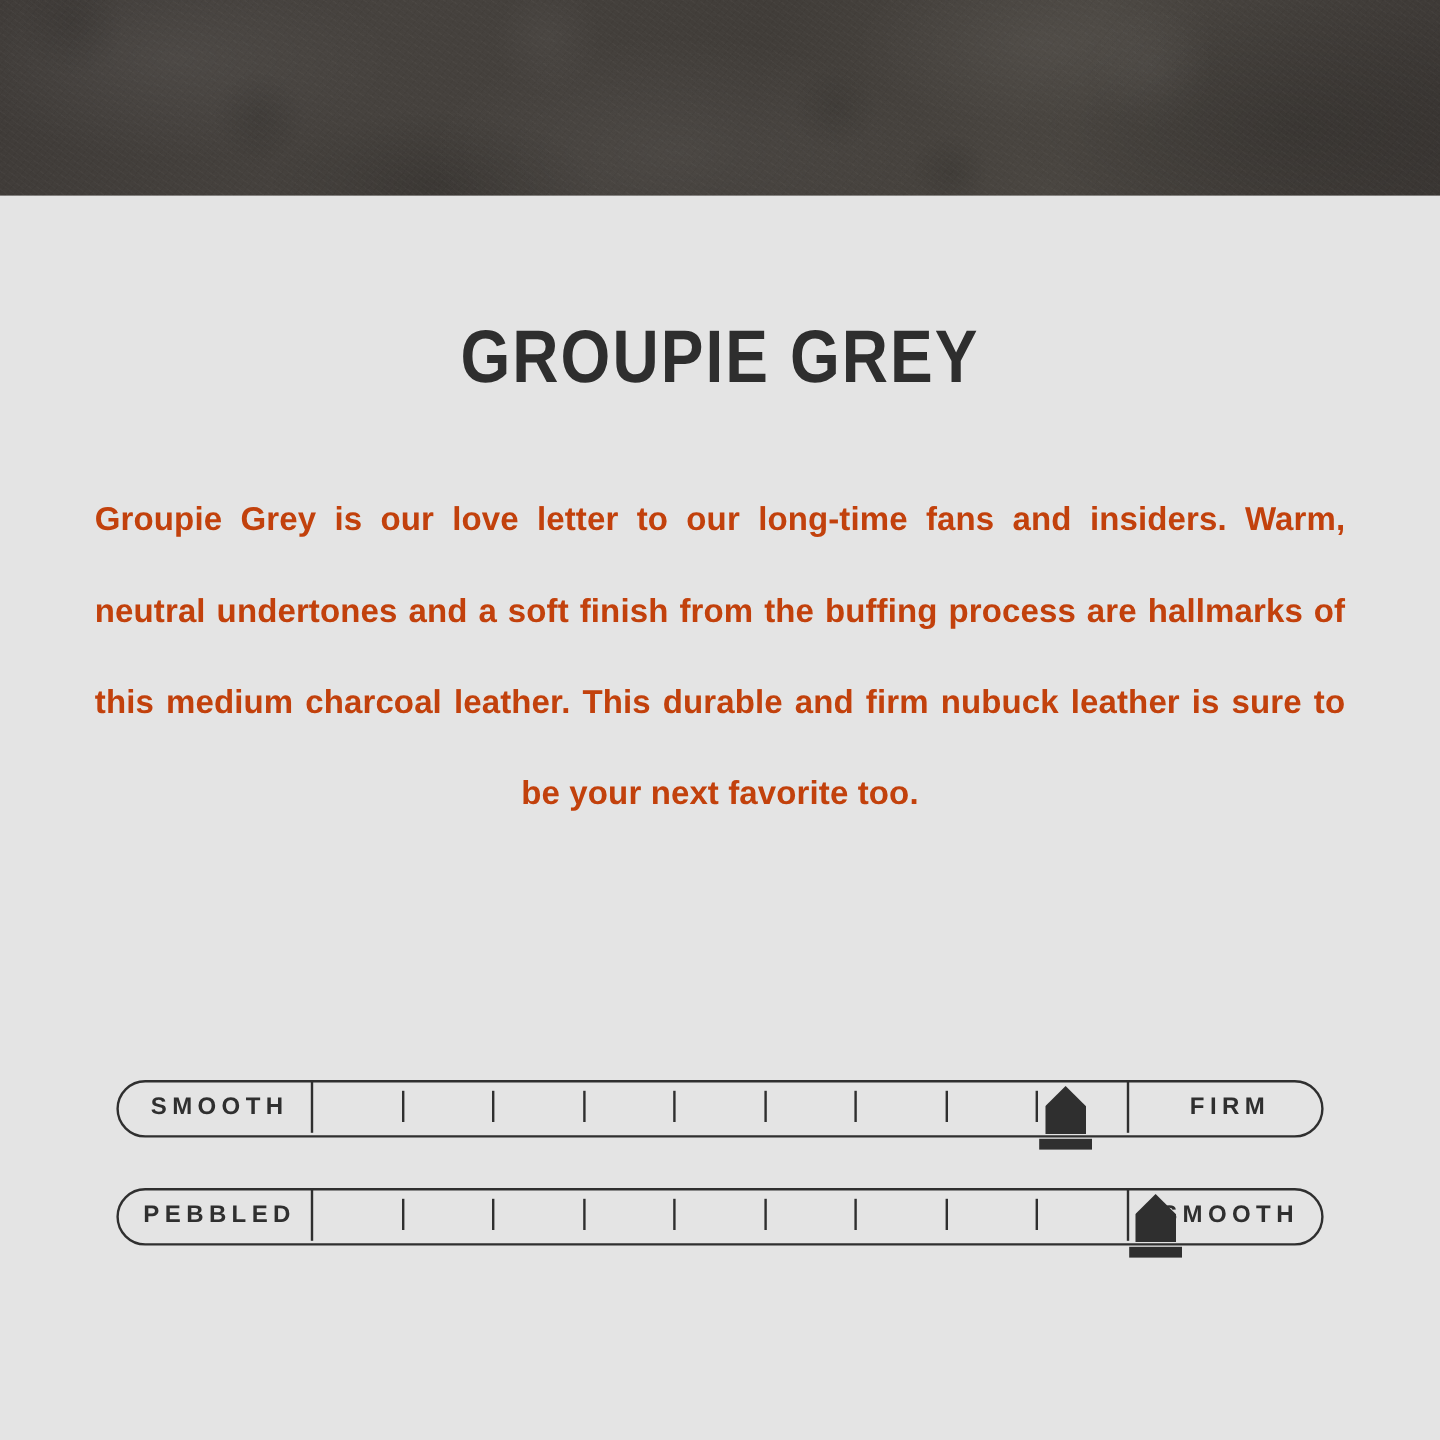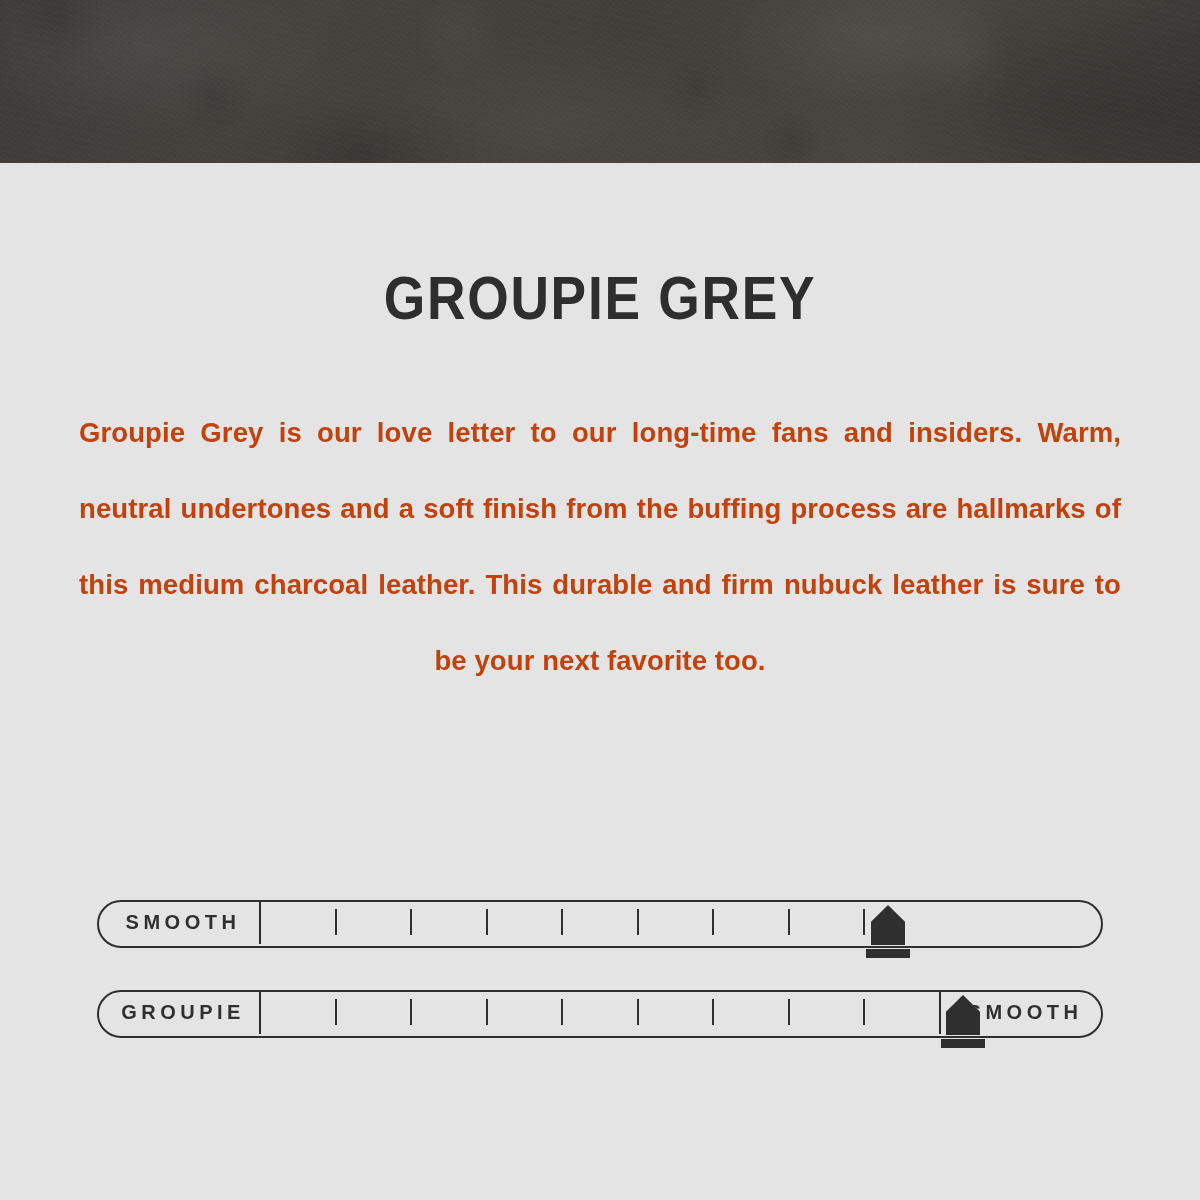--- a/index.html
+++ b/index.html
@@ -182,39 +182,40 @@
   <div class="content">
     <h1 class="title">GROUPIE GREY</h1>
     <p class="description">Groupie Grey is our love letter to our long-time fans and insiders. Warm, neutral undertones and a soft finish from the buffing process are hallmarks of this medium charcoal leather. This durable and firm nubuck leather is sure to be your next favorite too.</p>
   </div>
 
   <div class="sliders">
 
     <div class="slider-row">
       <div class="slider-track"></div>
       <div class="cap cap-left">SMOOTH</div>
+      <div class="cap cap-right">FIRM</div>
       <div class="ticks">
         <div class="tick"></div>
         <div class="tick"></div>
         <div class="tick"></div>
         <div class="tick"></div>
         <div class="tick"></div>
         <div class="tick"></div>
         <div class="tick"></div>
         <div class="tick"></div>
       </div>
       <div class="marker" style="left:791px;">
         <div class="pin"></div>
         <div class="bar"></div>
       </div>
     </div>
 
     <div class="slider-row">
       <div class="slider-track"></div>
-      <div class="cap cap-left">GROUPIE</div>
+      <div class="cap cap-left">PEBBLED</div>
       <div class="cap cap-right">SMOOTH</div>
       <div class="ticks">
         <div class="tick"></div>
         <div class="tick"></div>
         <div class="tick"></div>
         <div class="tick"></div>
         <div class="tick"></div>
         <div class="tick"></div>
         <div class="tick"></div>
         <div class="tick"></div>

